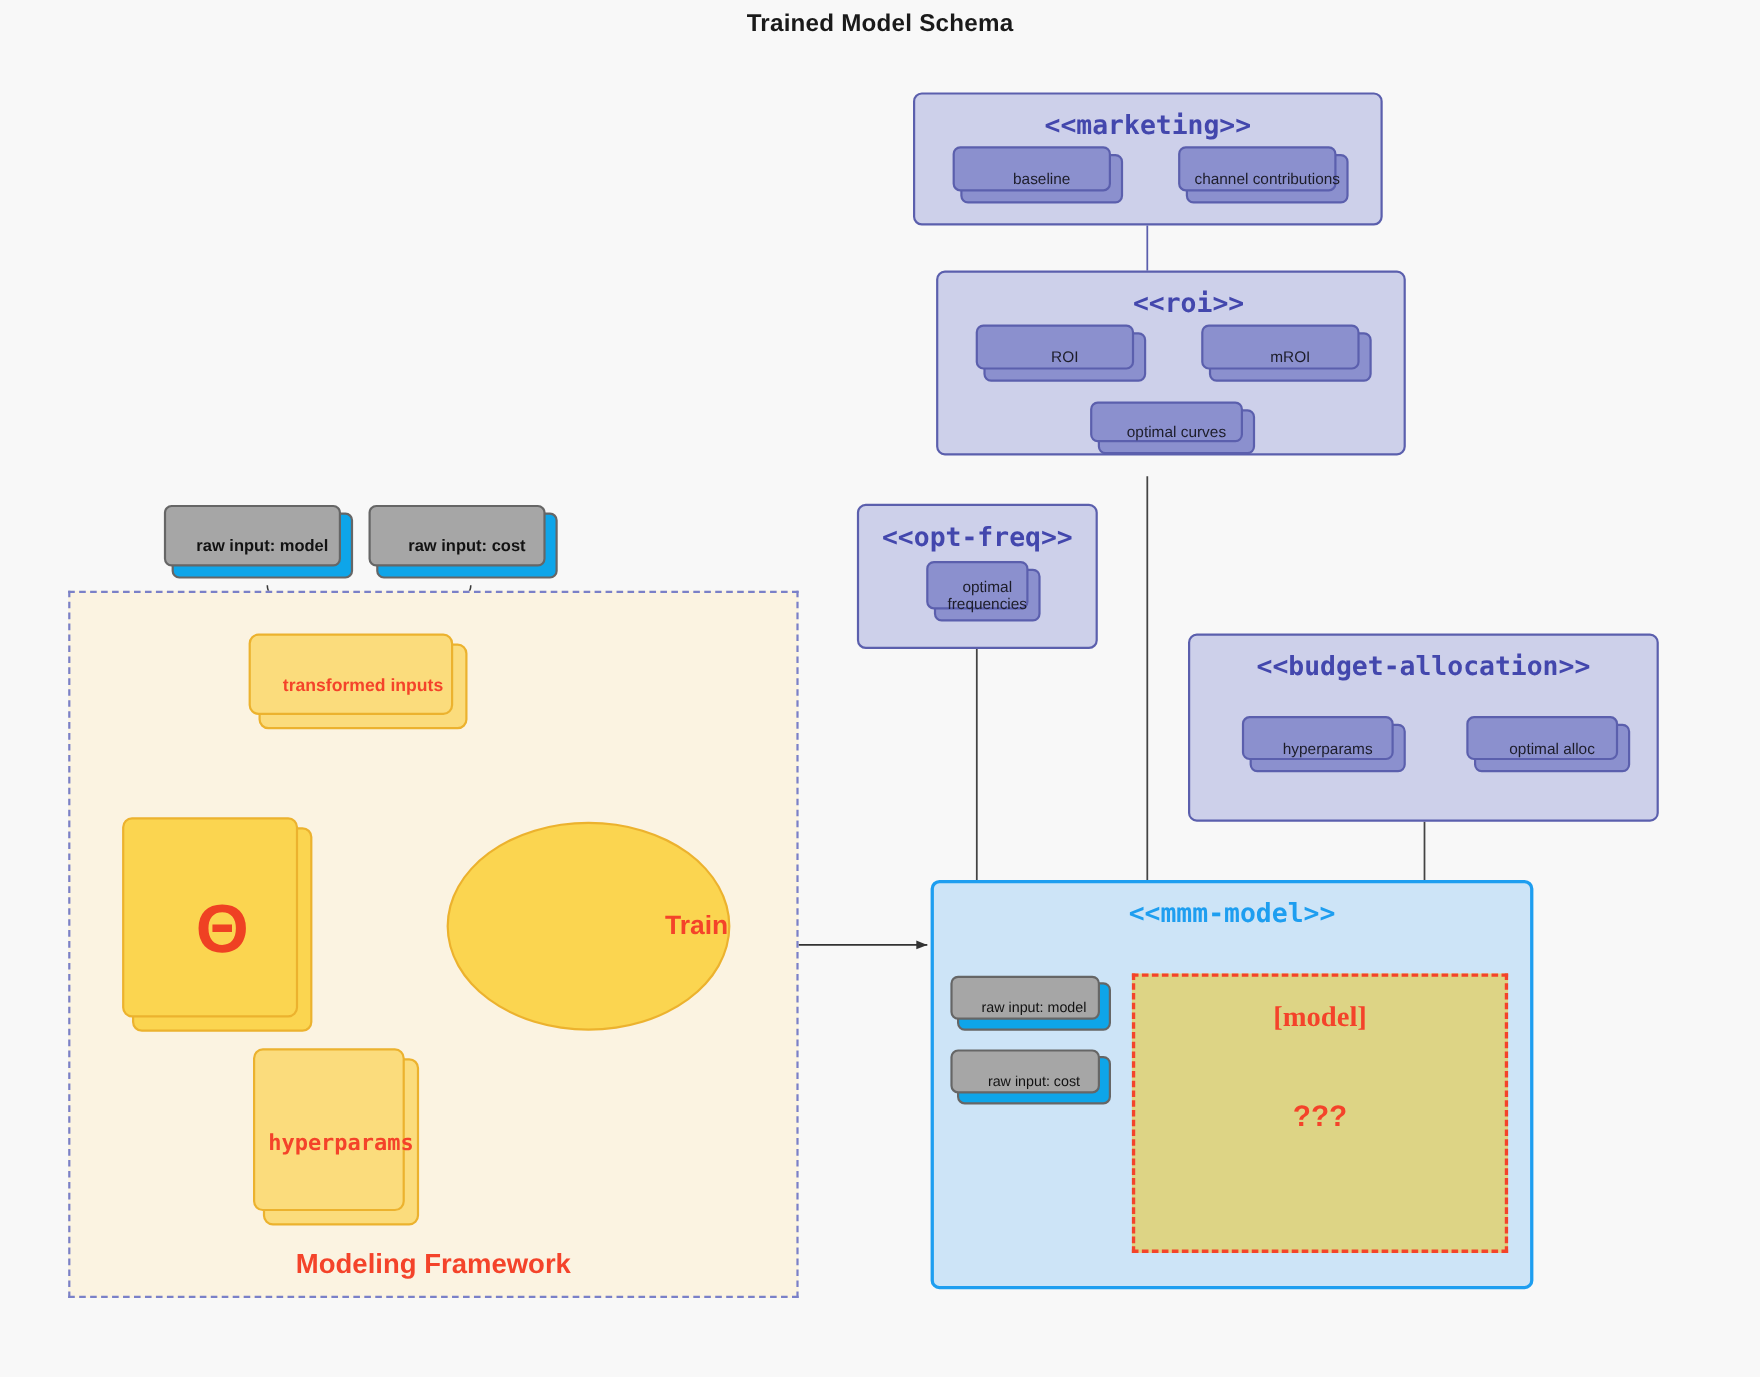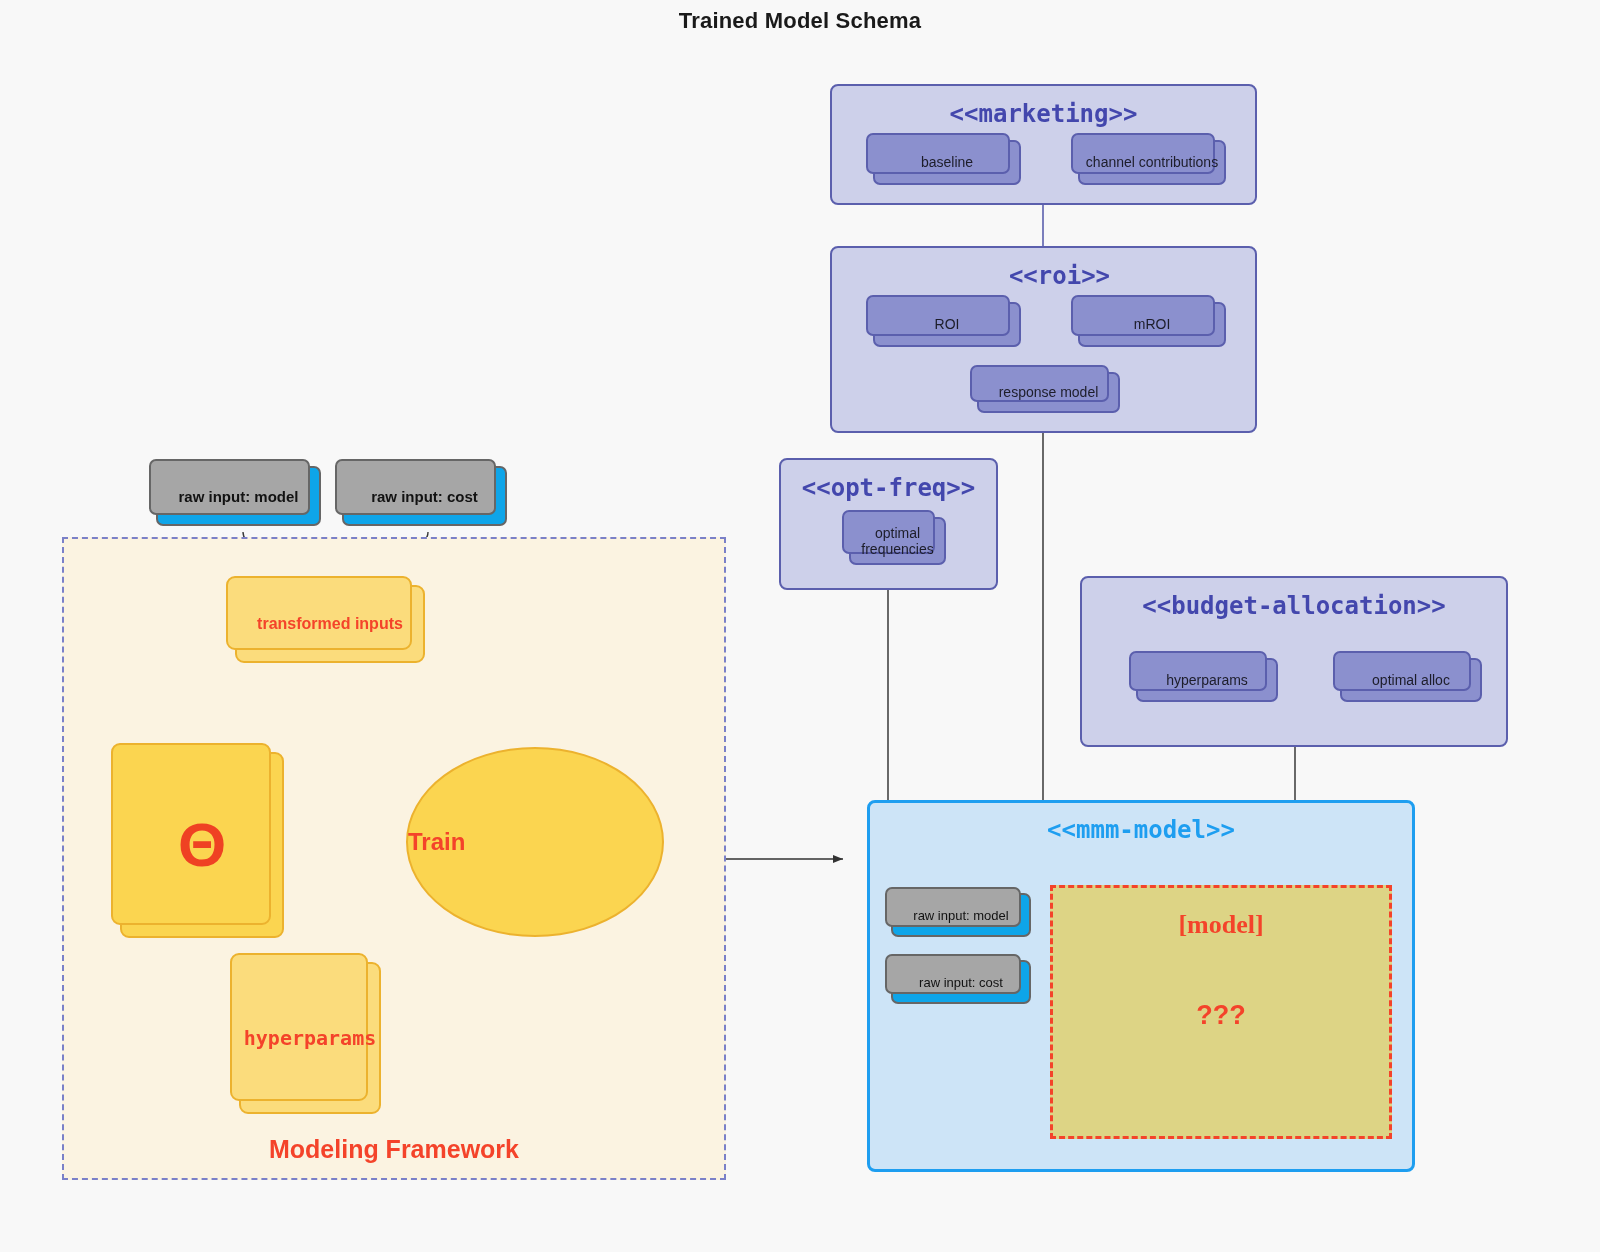--- a/index.html
+++ b/index.html
@@ -176,21 +176,21 @@
     left: 406px;
     top: 747px;
     width: 258px;
     height: 190px;
     background: #fbd550;
     border: 2.5px solid #ecb22e;
     border-radius: 50%;
     box-sizing: border-box;
     display: flex;
     align-items: center;
-    justify-content: flex-start;
+    justify-content: flex-end;
     font-size: 24px;
     font-weight: bold;
     color: #f4432a;
     z-index: 4;
   }
 
   
   #theta-glyph {
     font-size: 62px;
     font-weight: bold;
@@ -203,21 +203,20 @@
     position: absolute;
     left: 846px;
     top: 800px;
     width: 548px;
     height: 372px;
     background: #cde4f7;
     border: 3px solid #1e9ef0;
     border-radius: 8px;
     box-sizing: border-box;
     z-index: 3;
-    margin-left: 21px;
   }
   #mmm-model-title {
     text-align: center;
     font-family: "DejaVu Sans Mono", "Liberation Mono", monospace;
     font-weight: bold;
     font-size: 24px;
     color: #1e9ef0;
     margin-top: 13px;
   }
   #model-placeholder {
@@ -313,30 +312,30 @@
 <div class="pkg" id="pkg-marketing" style="left:830px; top:84px; width:427px; height:121px;">
   <div class="pkg-title">&lt;&lt;marketing&gt;&gt;</div>
   <div class="card-purple" style="left:41px; top:54px; width:148px; height:45px;">
     <span>baseline</span>
   </div>
   <div class="card-purple" style="left:246px; top:54px; width:148px; height:45px;">
     <span>channel contributions</span>
   </div>
 </div>
 
-<div class="pkg" id="pkg-roi" style="left:830px; top:246px; width:427px; height:187px;padding-left:32px;">
+<div class="pkg" id="pkg-roi" style="left:851px; top:246px; width:427px; height:168px;padding-left:32px;">
   <div class="pkg-title">&lt;&lt;roi&gt;&gt;</div>
   <div class="card-purple" style="left:41px; top:54px; width:148px; height:45px;">
     <span>ROI</span>
   </div>
   <div class="card-purple" style="left:246px; top:54px; width:148px; height:45px;">
     <span>mROI</span>
   </div>
   <div class="card-purple" style="left:145px; top:124px; width:143px; height:41px;">
-    <span>response model</span>
+    <span>optimal curves</span>
   </div>
 </div>
 
 <div class="pkg" id="pkg-opt-freq" style="left:779px; top:458px; width:219px; height:132px;">
   <div class="pkg-title">&lt;&lt;opt-freq&gt;&gt;</div>
   <div class="card-purple" style="left:68px; top:57px; width:97px; height:48px; flex-direction:column;">
     <span>optimal</span>
     <span>frequencies</span>
   </div>
 </div>

